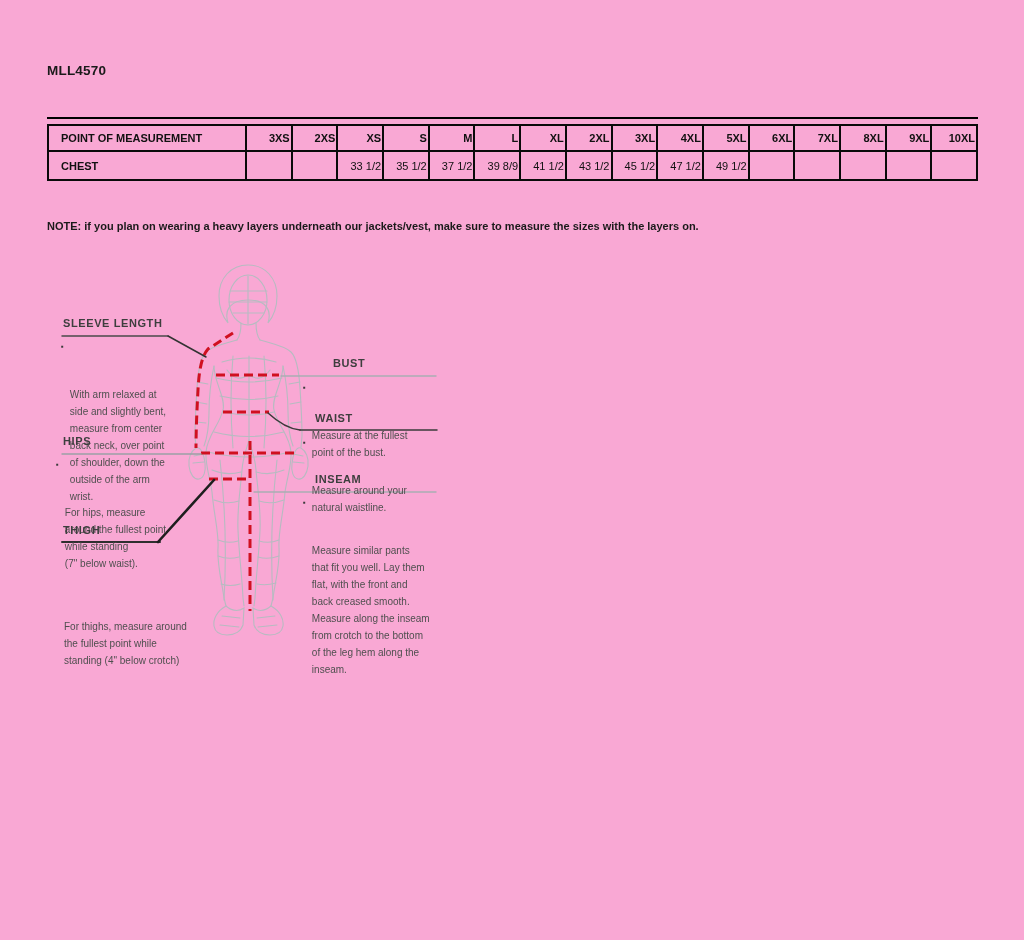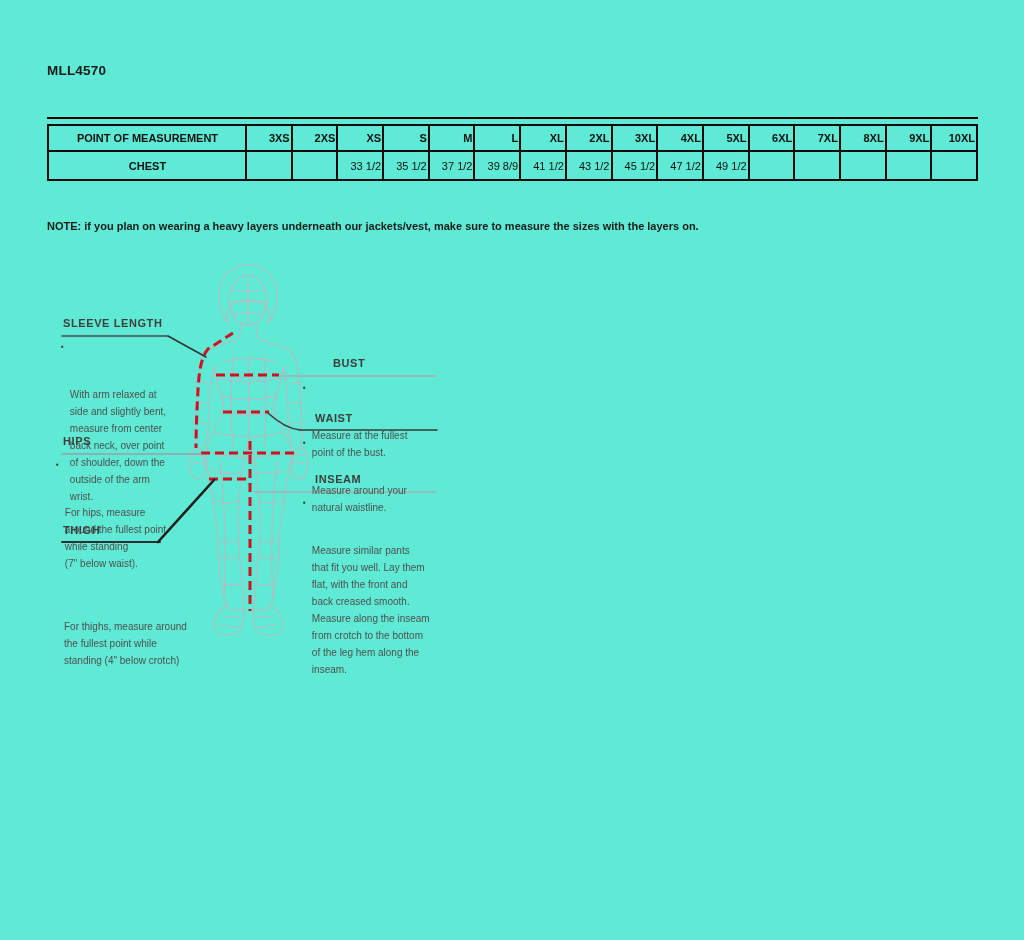--- a/index.html
+++ b/index.html
@@ -1,33 +1,33 @@
 <!DOCTYPE html>
 <html><head>
 <meta charset="utf-8">
 <style>
   html,body{margin:0;padding:0;background:#e8e8e8;}
-  .page{position:relative;width:1024px;height:940px;background:#5eead4;margin:0 auto;
+  .page{position:relative;width:1024px;height:940px;background:#f9a8d4;margin:0 auto;
         font-family:"Liberation Sans",sans-serif;color:#222;overflow:hidden;}
   .abs{position:absolute;}
 
   
   .doc-title{font-size:13.5px;font-weight:700;color:#1a1a1a;letter-spacing:0.2px;}
 
   
   .top-rule{left:47px;top:117px;width:931px;height:2px;background:#000;}
 
   
   .table-wrap{left:47px;top:124px;width:931px;}
   table.size{border-collapse:collapse;table-layout:fixed;width:931px;}
   table.size th,table.size td{border:2px solid #0a0a0a;font-size:11px;padding:0 1px;
         text-align:right;white-space:nowrap;overflow:hidden;color:#111;}
   table.size th{font-weight:700;height:24px;}
   table.size td{height:27px;font-weight:400;}
-  table.size .row-label{text-align:center;padding-left:2px;font-weight:700;}
+  table.size .row-label{text-align:left;padding-left:12px;font-weight:700;}
   table.size col.c-first{width:198px;}
 
   
   .note{font-size:11px;font-weight:700;color:#1a1a1a;white-space:nowrap;}
 
   
   .sec-title{font-size:11px;font-weight:700;color:#3e3e3e;letter-spacing:0.6px;line-height:1;}
   .sec-para{display:flex;gap:6px;align-items:flex-start;}
   .bullet{font-size:8px;line-height:11.5px;color:#3a3a3a;flex:0 0 auto;}
   .sec-text{font-size:10px;line-height:17px;color:#4f4f4f;white-space:pre-line;margin-top:45px;}

